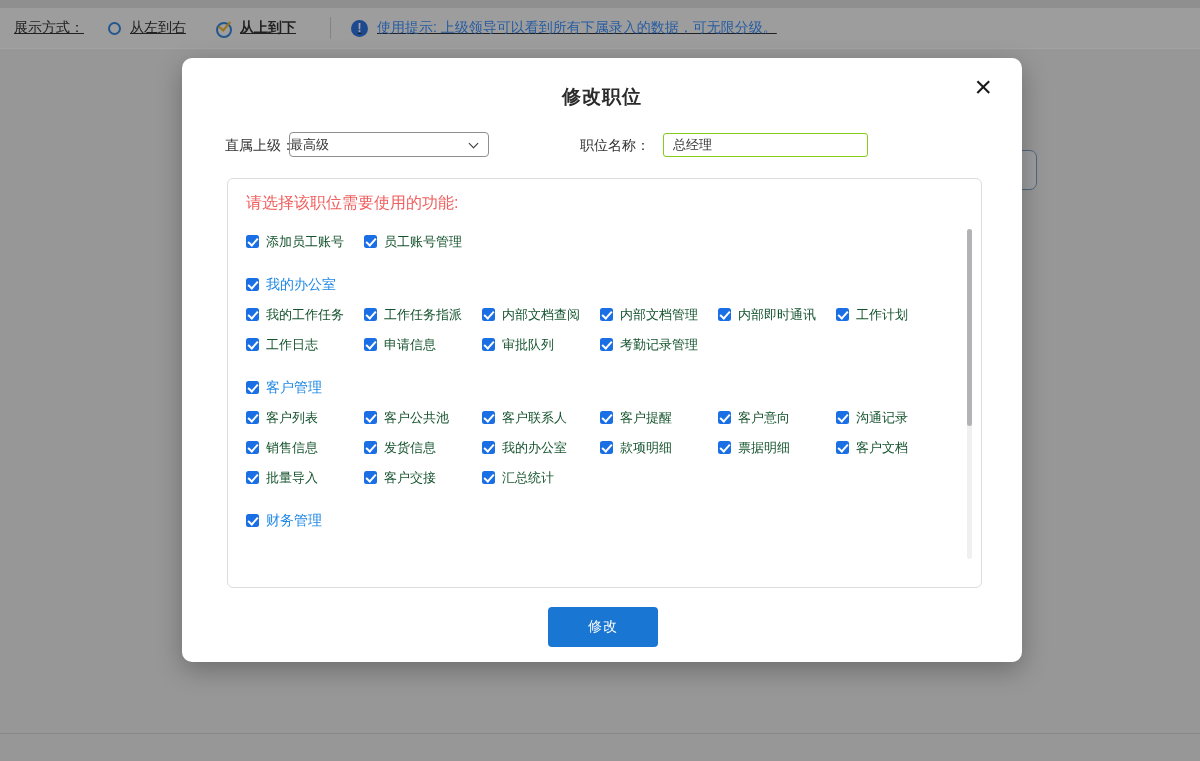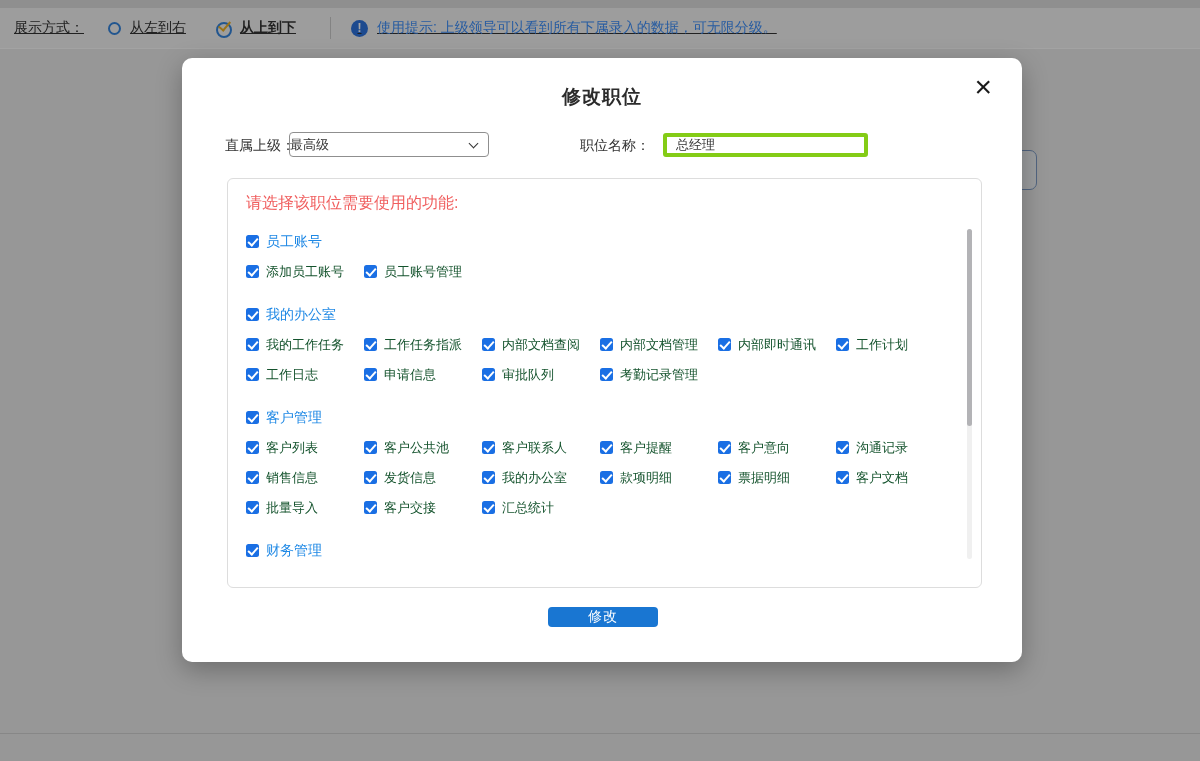--- a/index.html
+++ b/index.html
@@ -75,21 +75,21 @@
     position:absolute; left:107px; top:74px; width:200px; height:25px;
     border:1px solid #8f8f8f; border-radius:4px; background:#fff;
     font-size:13px; color:#333; line-height:23px; cursor:pointer;
   }
   .superior-select .chev {
     position:absolute; right:11px; top:7px; width:7px; height:7px;
     border-right:1.6px solid #333; border-bottom:1.6px solid #333; transform:rotate(45deg);
   }
   .posname-input {
     position:absolute; left:481px; top:75px; width:205px; height:24px;
-    border:4px solid #84cc16; border-radius:3px; font-size:13px; color:#333;
+    border:1px solid #84cc16; border-radius:3px; font-size:13px; color:#333;
     padding:0 0 0 9px; outline:none; font-family:inherit;
   }
 
   .perm-panel {
     position:absolute; left:45px; top:120px; width:755px; height:410px;
     border:1px solid #ddd; border-radius:6px; background:#fff;
     padding:14px 30px 0 18px; overflow:hidden;
   }
   .perm-hint { color:#f05f5f; font-size:16px; height:19px; line-height:19px; margin-bottom:21px; }
 
@@ -112,21 +112,21 @@
   .perm-scrollbar-track {
     position:absolute; right:9px; top:50px; width:5px; height:330px;
     background:#f0f0f0; border-radius:3px;
   }
   .perm-scrollbar-thumb {
     position:absolute; left:0; top:0; width:5px; height:197px;
     background:#b3b3b6; border-radius:3px; cursor:pointer;
   }
 
   .submit-btn {
-    position:absolute; left:366px; top:549px; width:110px; height:20px;
+    position:absolute; left:366px; top:549px; width:110px; height:40px;
     background:#1976d2; color:#fff; font-size:14px; border:none; border-radius:4px;
     cursor:pointer; font-family:inherit; letter-spacing:1px;
   }
 </style>
 </head>
 <body>
 
 <div class="page-top-strip"></div>
 
 <div class="topbar">
@@ -160,24 +160,20 @@
     <span>最高级</span>
     <span class="chev"></span>
   </div>
 
   <span class="fld-label posname">职位名称：</span>
   <input class="posname-input" type="text" value="总经理" style="">
 
   <div class="perm-panel">
     <div class="perm-hint">请选择该职位需要使用的功能:</div>
     <div>
-        <div class="perm-header first">
-          <span class="cb"></span>
-          <span class="perm-group-label">员工账号</span>
-        </div>
         <div class="perm-row">
           <div class="perm-item">
             <span class="cb"></span>
             <span class="perm-item-label">添加员工账号</span>
           </div>
           <div class="perm-item">
             <span class="cb"></span>
             <span class="perm-item-label">员工账号管理</span>
           </div>
         </div>

